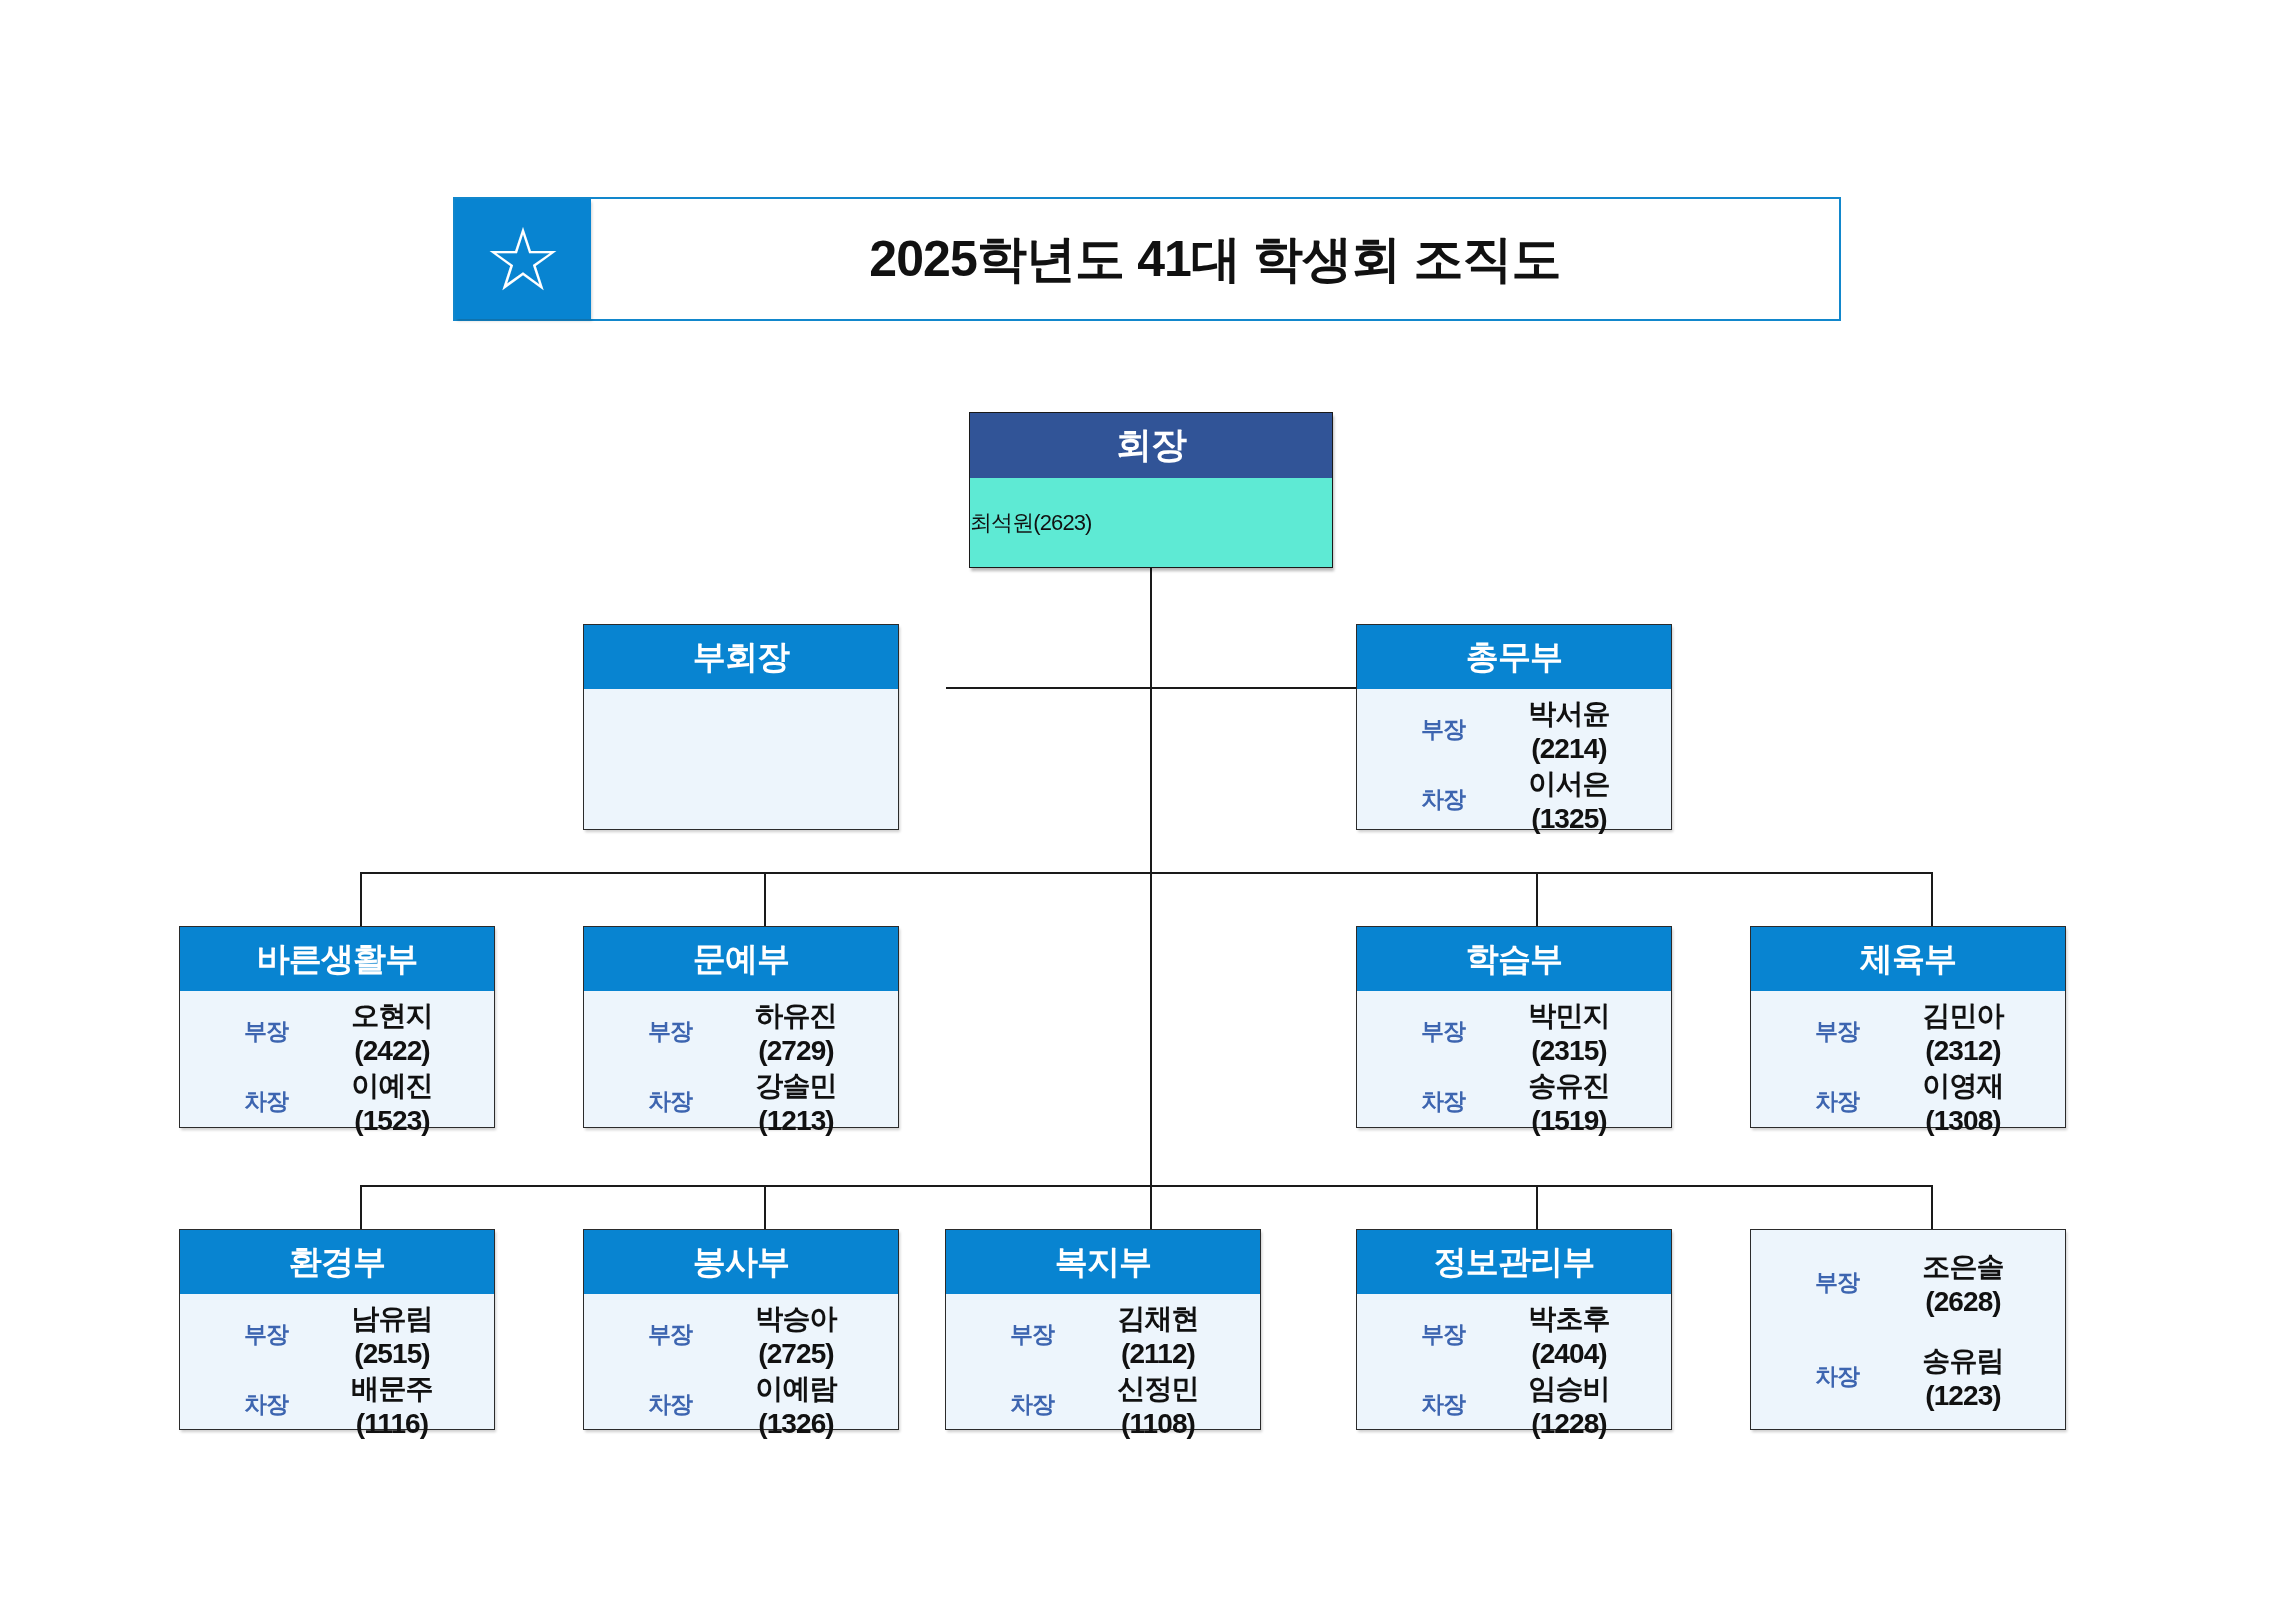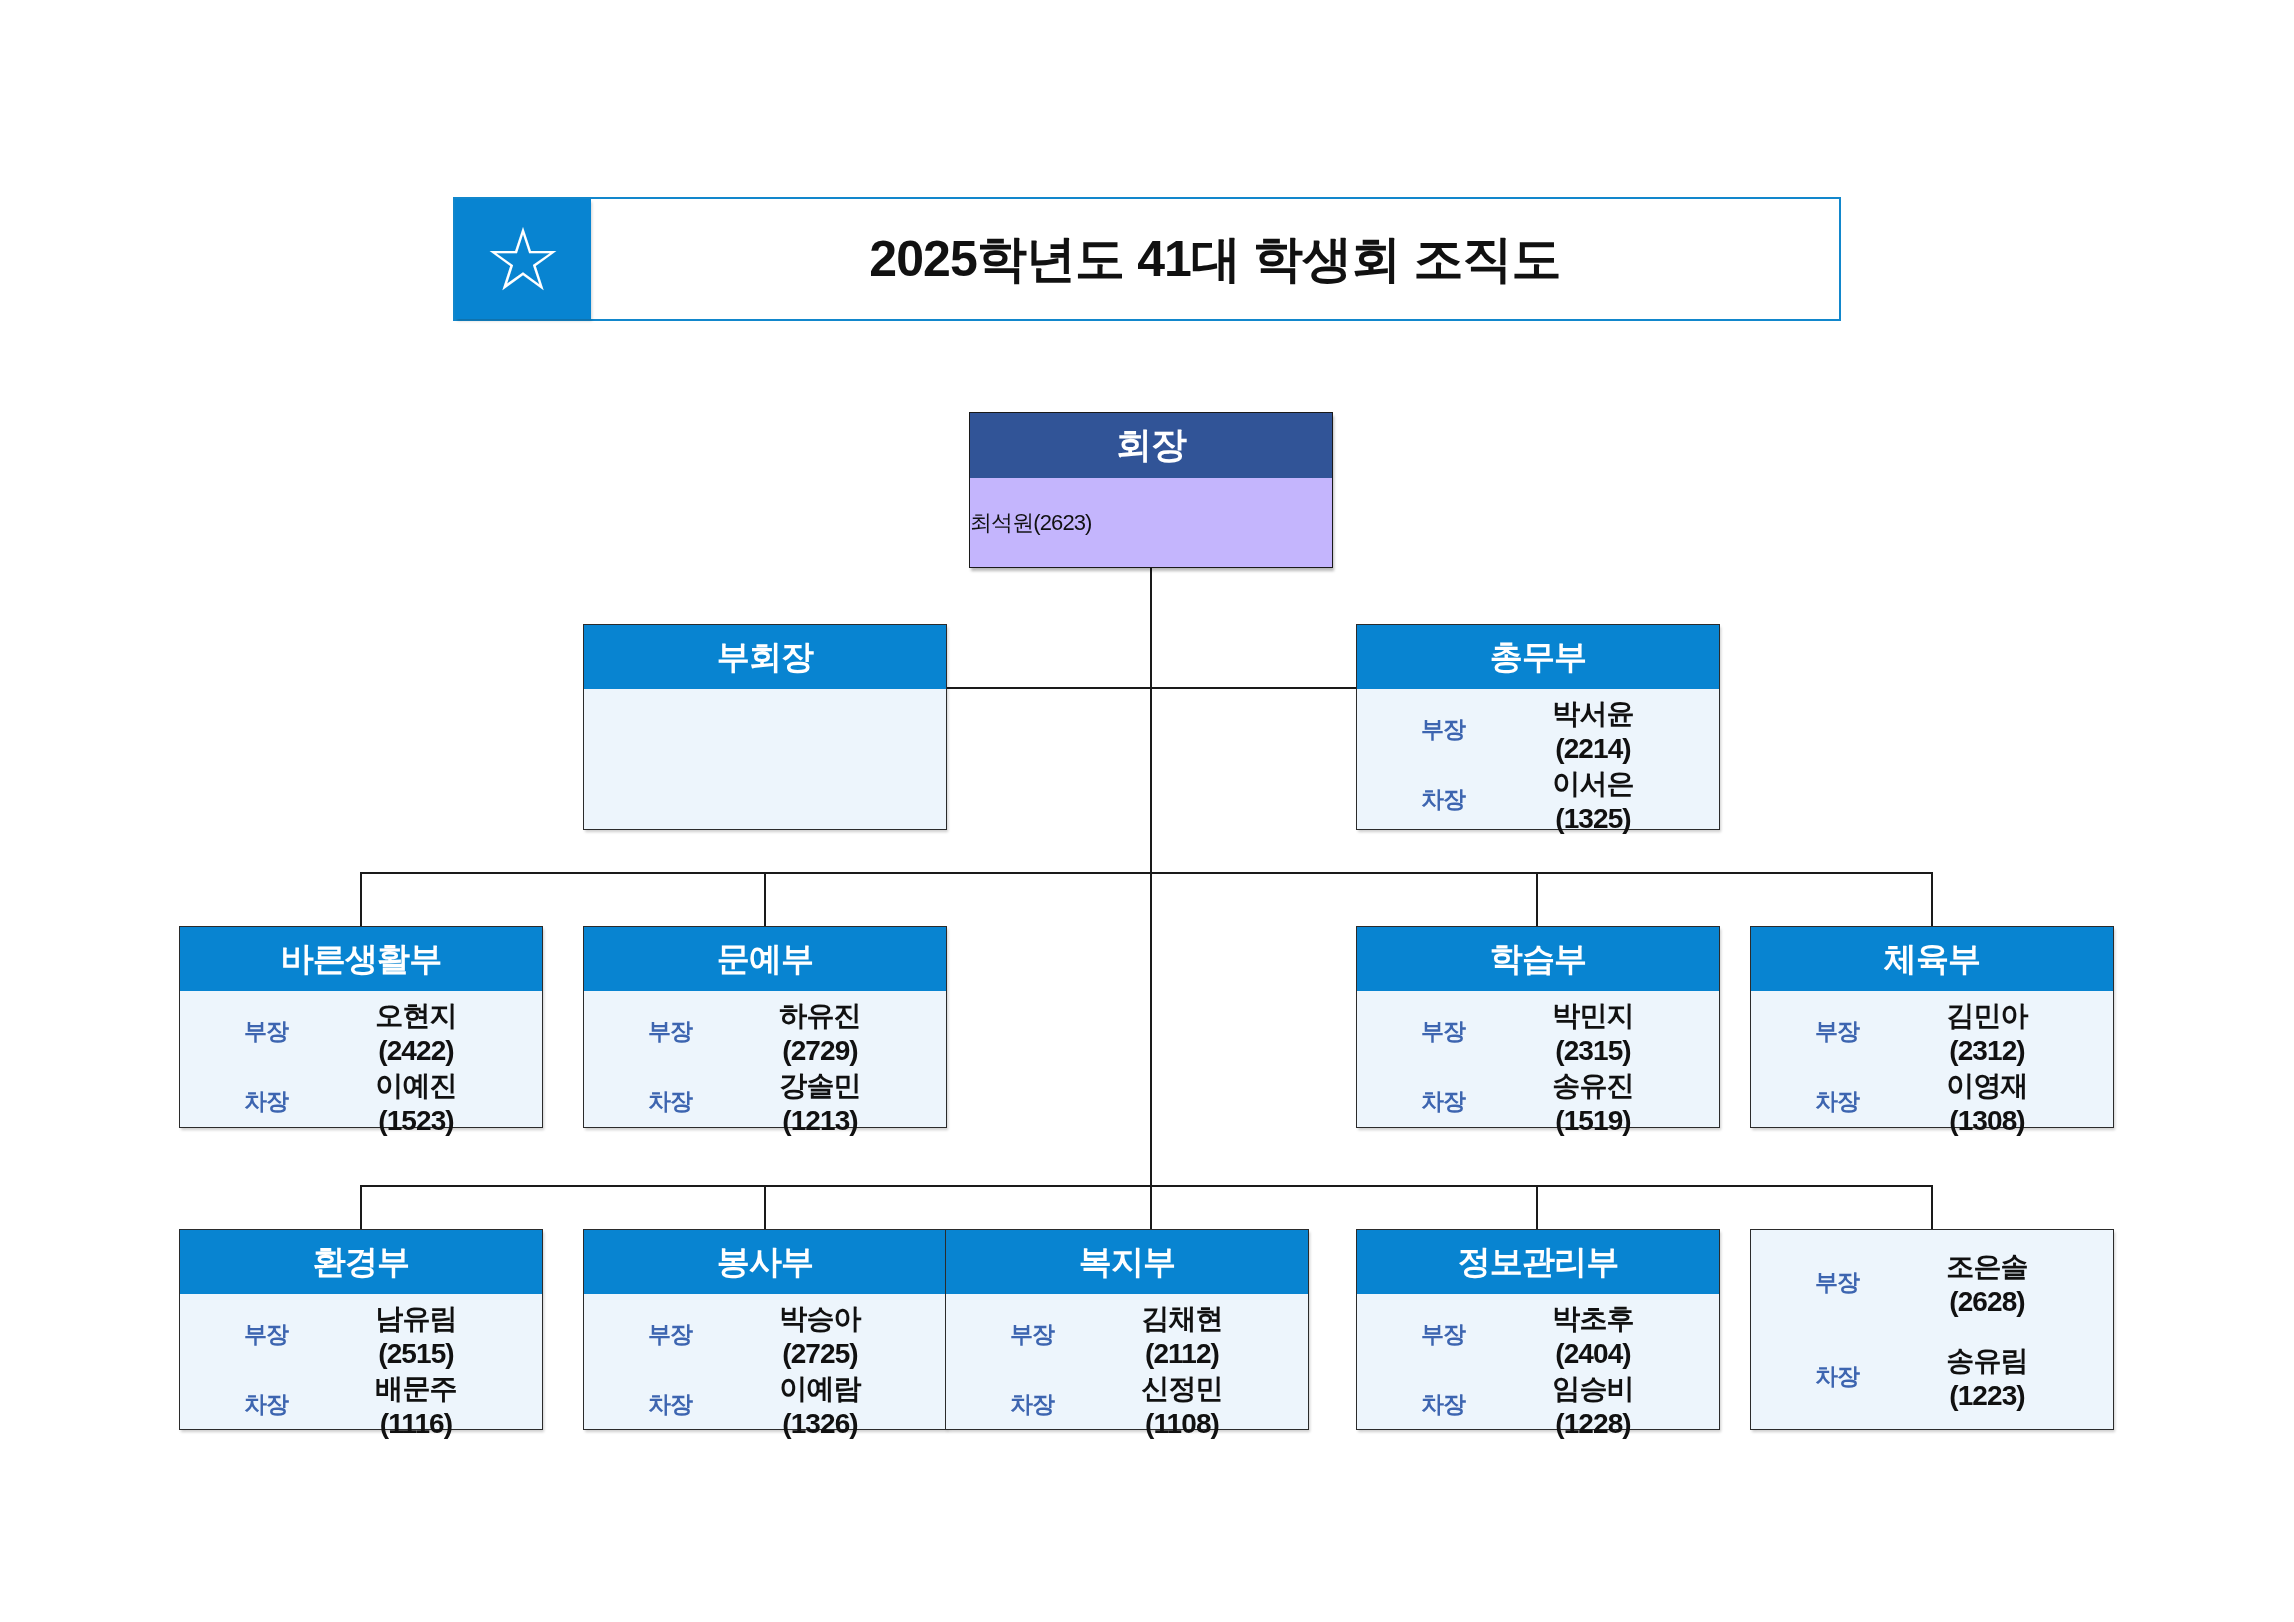--- a/index.html
+++ b/index.html
@@ -22,21 +22,21 @@
     font-size:50px;font-weight:700;color:#111111;letter-spacing:-0.9px;
   }
 
   
   .line{position:absolute;background:#1a1a1a;z-index:1;}
   .v{width:1.8px;}
   .h{height:1.8px;}
 
   
   .box{
-    position:absolute;width:364px;box-sizing:border-box;z-index:2;
+    position:absolute;width:316px;box-sizing:border-box;z-index:2;
     display:flex;flex-direction:column;background:#EDF5FC;
     border:1.8px solid #2b2b2b;box-shadow:1.8px 2.7px 2.7px rgba(0,0,0,0.2);
   }
   .c1{left:179px}.c2{left:583px}.c3{left:945px}.c4{left:1356px}.c5{left:1750px}
   .r2{top:624px;height:206px}
   .r3{top:926px;height:202px}
   .r4{top:1229px;height:201px}
 
   .hdr{
     flex:0 0 64px;background:#0884D1;color:#ffffff;
@@ -53,21 +53,21 @@
     flex:1;margin-right:55px;text-align:center;
     color:#111111;font-size:28px;font-weight:700;letter-spacing:-0.9px;
   }
   .center-name{
     text-align:left;color:#111111;font-size:22px;font-weight:400;letter-spacing:-0.9px;
   }
 
   
   .president{
     position:absolute;left:969px;top:412px;width:364px;height:156px;
-    box-sizing:border-box;border:1.8px solid #1a1a1a;background:#c4b5fd;
+    box-sizing:border-box;border:1.8px solid #1a1a1a;background:#5eead4;
     display:flex;flex-direction:column;z-index:2;
     box-shadow:1.8px 3.6px 2.7px rgba(0,0,0,0.28);
   }
   .president .hdr{flex:0 0 65px;background:#315497;font-size:36px;}
   .president .bdy{justify-content:center;}
 </style>
 </head>
 <body>
 
 <div id="canvas">

